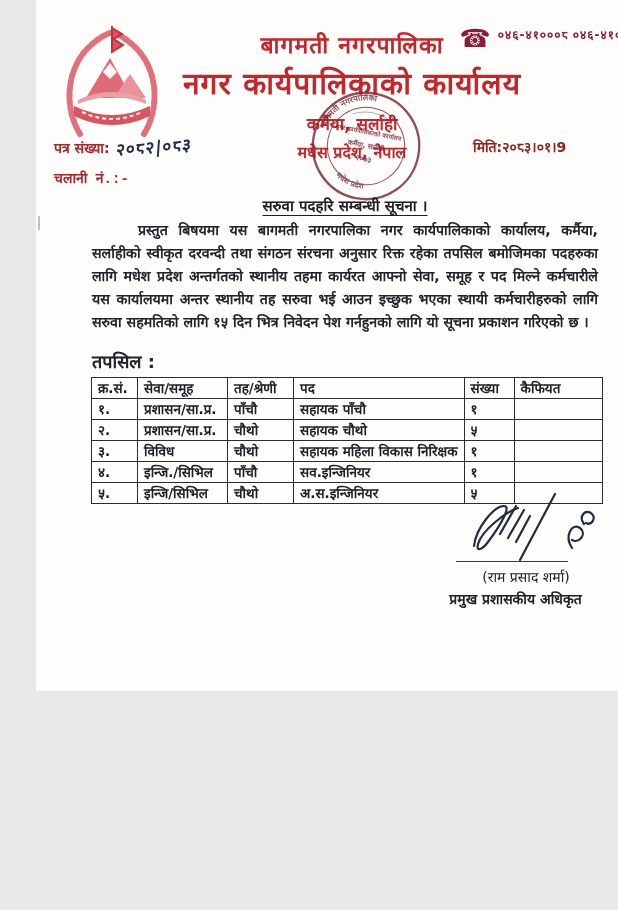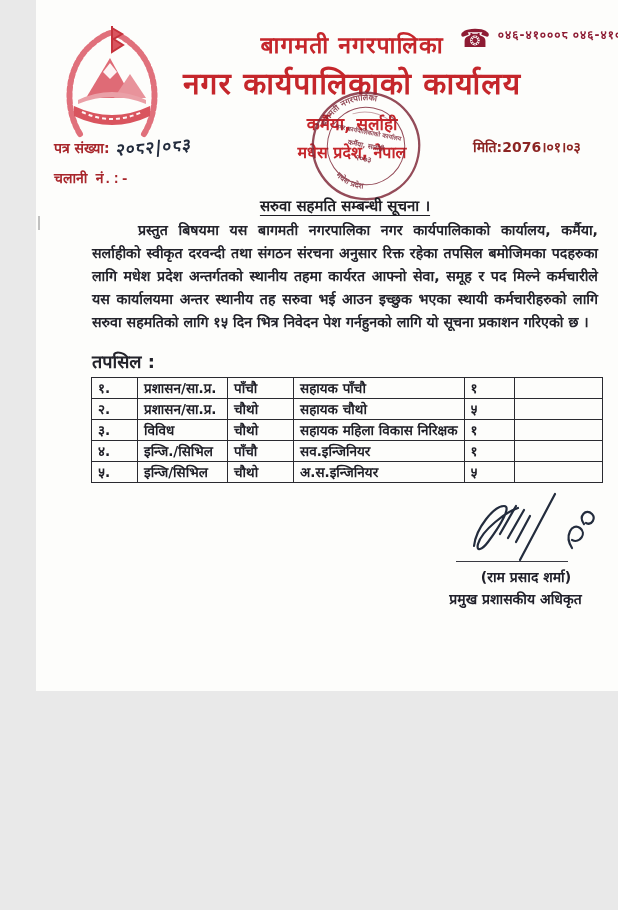--- a/index.html
+++ b/index.html
@@ -37,21 +37,21 @@
   .paragraph { position:absolute; left:56px; top:219px; width:506px; font-size:14.2px; font-weight:bold; line-height:23px; text-align:justify; text-indent:46px; color:#23232b; }
   .tapasil { position:absolute; left:56px; top:349px; font-size:18px; font-weight:bold; color:#23232b; }
 
   
   table.vacancy { position:absolute; left:55px; top:377px; border-collapse:collapse; table-layout:fixed; }
   table.vacancy td, table.vacancy th { border:1.6px solid #2a2a30; font-size:13.5px; font-weight:bold; color:#1e1e26; padding:1px 6px; height:21px; text-align:left; vertical-align:middle; white-space:nowrap; }
 
   
   .sig-svg { position:absolute; left:424px; top:490px; width:150px; height:74px; }
   .sig-line { position:absolute; left:420px; top:561px; width:112px; border-top:1.6px solid #3a3a42; }
-  .sig-name { position:absolute; left:405px; top:567px; width:170px; text-align:center; font-size:14px; font-weight:bold; color:#20202a; }
+  .sig-name { position:absolute; left:405px; top:567px; width:170px; text-align:center; font-size:14px; font-weight:normal; color:#20202a; }
   .sig-title { position:absolute; left:382px; top:589px; width:195px; text-align:center; font-size:14px; font-weight:bold; color:#20202a; }
 
   
   .footer-rule { position:absolute; left:33px; top:849px; width:567px; height:3px; background:linear-gradient(90deg,#7e1d1d,#c23a2e 30%,#b32b24 70%,#8e2020); }
   .footer-text { position:absolute; left:0; top:855px; width:100%; text-align:center; color:#c2452f; font-size:9.5px; font-weight:bold; line-height:17px; z-index:2;padding-left:47px; }
   .watermark { position:absolute; left:28px; top:855px; display:flex; align-items:center; gap:10px; z-index:1; }
   .cs-badge { width:27px; height:27px; background:#8f8f8f; border-radius:4px; color:#fff; font-size:13px; font-weight:bold; display:flex; align-items:center; justify-content:center; font-family:"Liberation Sans",sans-serif;text-align:right; }
   .wm-text { font-size:20px; color:#b3b3b3; font-family:"Liberation Sans",sans-serif; letter-spacing:.5px; }
 </style>
 </head>
@@ -109,42 +109,50 @@
     <text x="60" y="62" text-anchor="middle" font-size="7.2" fill="#7e2636" font-weight="bold">कर्मैया, सर्लाही</text>
     <text x="60" y="76" text-anchor="middle" font-size="8" fill="#7e2636" font-weight="bold">२०७३</text>
     <path d="M40,30 q20,-10 40,0" stroke="#7e2636" stroke-width="1" fill="none" opacity=".5"></path>
   </svg>
 
   <div class="letter-no">
     <span>पत्र संख्या:</span>
     <span class="letter-no-value">२०८२|०८३</span>
   </div>
   <div class="date-row">
-    <span>मिति:</span><span>2076।०१।०३</span>
+    <span>मिति:</span><span>२०८३।०१।9</span>
   </div>
   <div class="chalani">चलानी नं.:-</div>
   <div class="artifact"></div>
 
   <div class="subject-wrap">
-    <span class="subject">सरुवा सहमति सम्बन्धी सूचना ।</span>
+    <span class="subject">सरुवा पदहरि सम्बन्धी सूचना ।</span>
   </div>
 
   <p class="paragraph">प्रस्तुत बिषयमा यस बागमती नगरपालिका नगर कार्यपालिकाको कार्यालय, कर्मैया, सर्लाहीको स्वीकृत दरवन्दी तथा संगठन संरचना अनुसार रिक्त रहेका तपसिल बमोजिमका पदहरुका लागि मधेश प्रदेश अन्तर्गतको स्थानीय तहमा कार्यरत आफ्नो सेवा, समूह र पद मिल्ने कर्मचारीले यस कार्यालयमा अन्तर स्थानीय तह सरुवा भई आउन इच्छुक भएका स्थायी कर्मचारीहरुको लागि सरुवा सहमतिको लागि १५ दिन भित्र निवेदन पेश गर्नहुनको लागि यो सूचना प्रकाशन गरिएको छ ।</p>
   <div class="tapasil">तपसिल :</div>
 
   <table class="vacancy">
     <colgroup>
       <col style="width:46px">
         <col style="width:90px">
         <col style="width:66px">
         <col style="width:156px">
         <col style="width:50px">
         <col style="width:88px">
     </colgroup>
     <tbody>
+        <tr>
+      <th>क्र.सं.</th>
+      <th>सेवा/समूह</th>
+      <th>तह/श्रेणी</th>
+      <th>पद</th>
+      <th>संख्या</th>
+      <th>कैफियत</th>
+    </tr>
     <tr>
       <td>१.</td>
       <td>प्रशासन/सा.प्र.</td>
       <td>पाँचौ</td>
       <td>सहायक पाँचौ</td>
       <td>१</td>
       <td></td>
     </tr>
     <tr>
       <td>२.</td>

